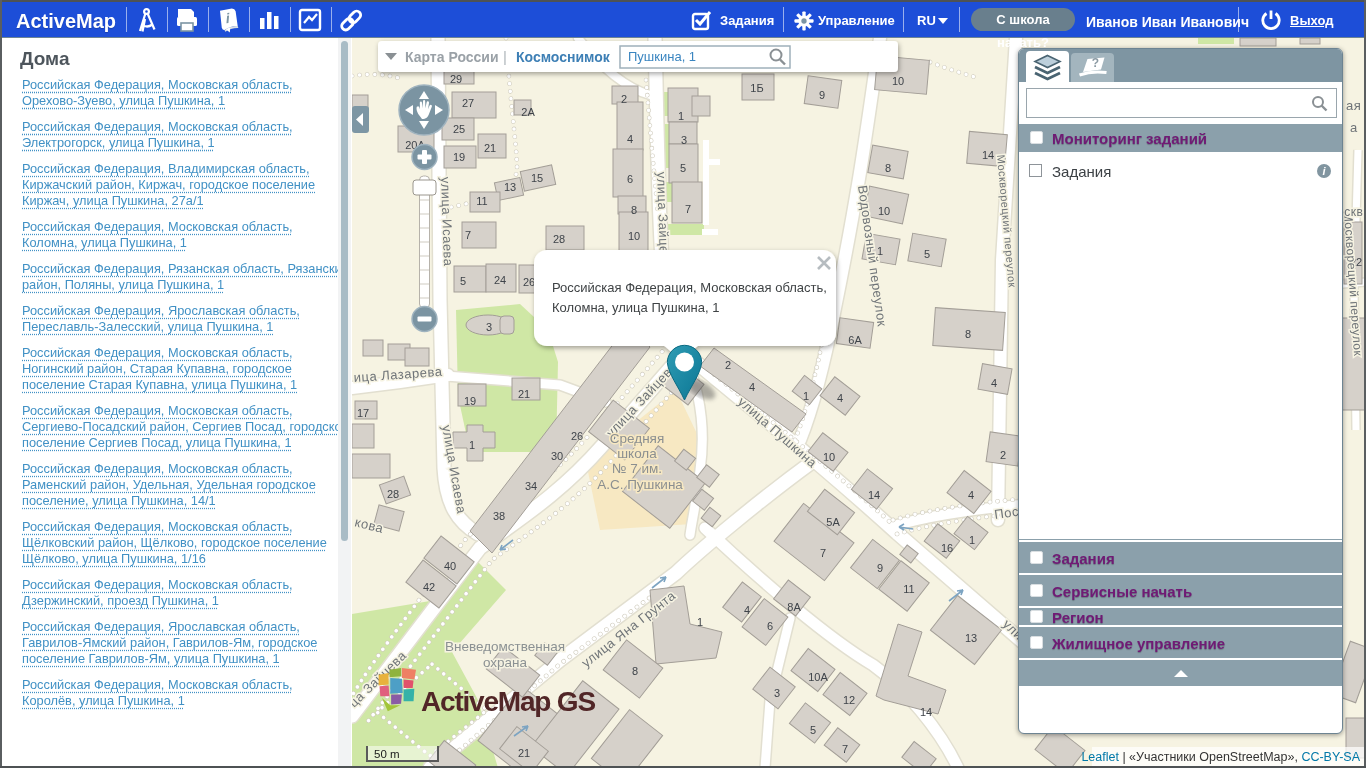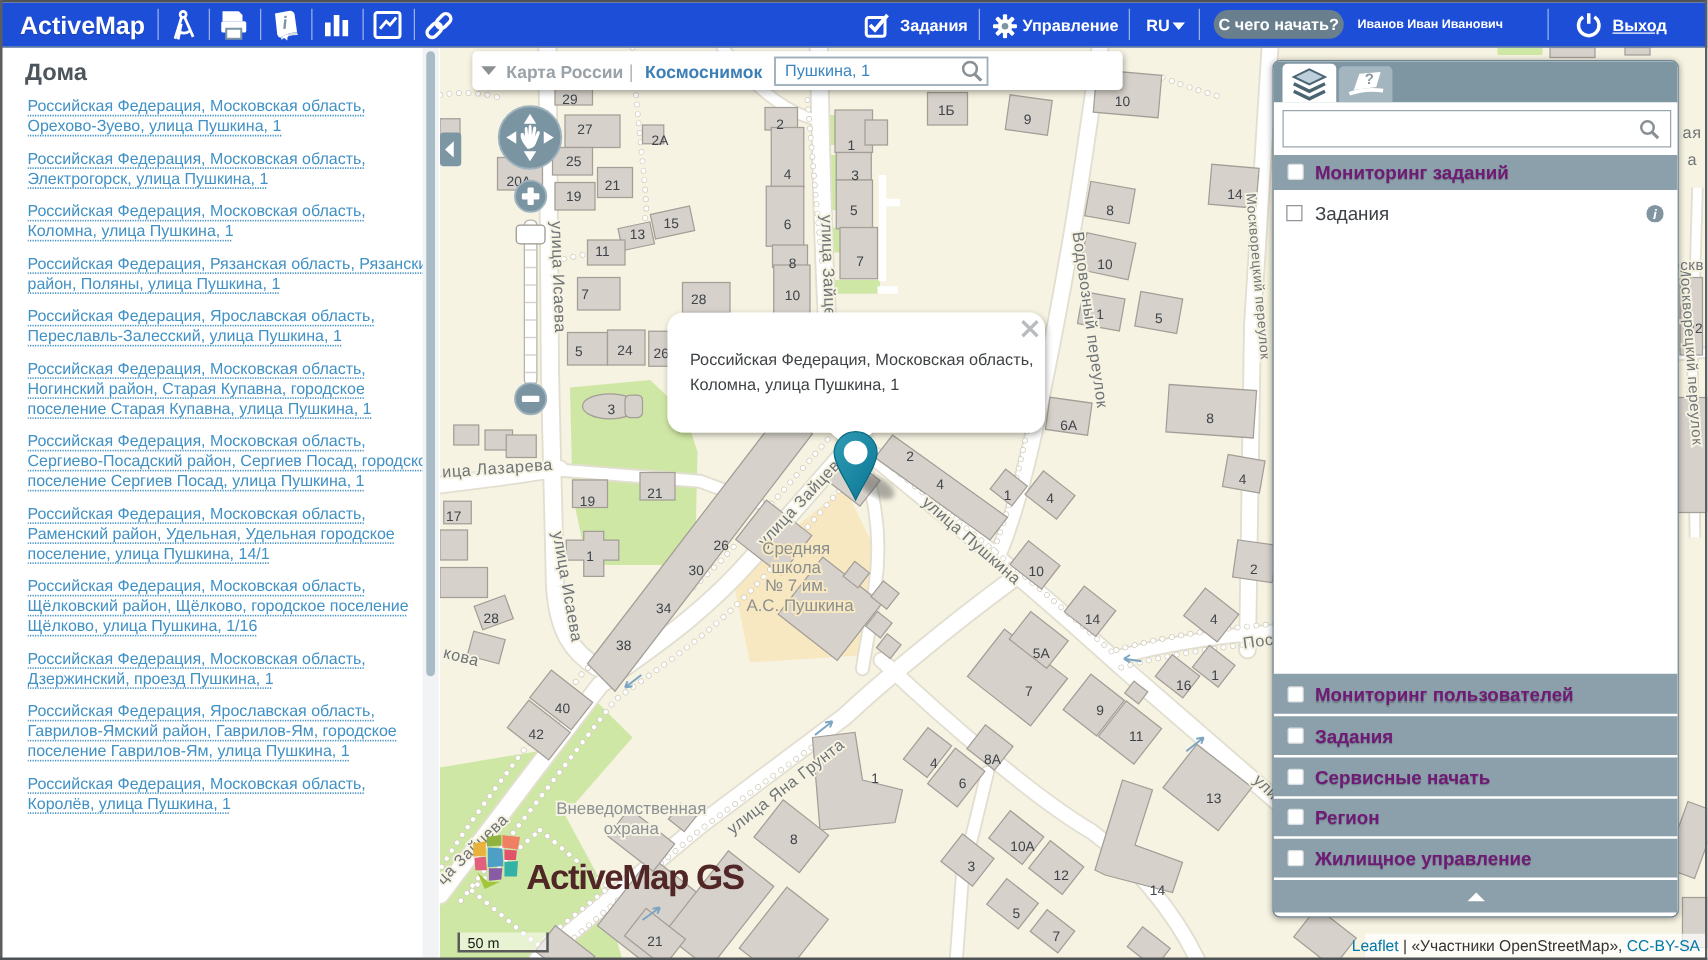--- a/index.html
+++ b/index.html
@@ -122,34 +122,35 @@
             <rect x="0.5" y="10" width="6" height="4" rx="1"></rect>
             <rect x="17.5" y="10" width="6" height="4" rx="1"></rect>
           </g>
         </g>
         <circle cx="12" cy="12" r="3.2" fill="#7c95a3"></circle>
       </g>
     </svg>
   <div class="lbl" style="left:818px">Управление</div>
   <div class="lbl" style="left:917px">RU</div>
   <div style="position:absolute;left:938px;top:16px;width:0;height:0;border-left:5px solid transparent;border-right:5px solid transparent;border-top:6px solid #fff"></div>
-  <div id="pill">С чего начать?</div>
-  <div class="lbl" style="left:1086px;font-size:10px;top:11.5px">Иванов Иван Иванович</div>
+  <div id="pill">С школа начать?</div>
+  <div class="lbl" style="left:1086px;font-size:14px;top:11.5px">Иванов Иван Иванович</div>
   <svg class="nico" style="left:1259px;top:6px;width:24px;height:24px" viewBox="0 0 24 24">
       <path d="M7.5 5.5 a8.2 8.2 0 1 0 9 0" fill="none" stroke="#fff" stroke-width="2.8"></path>
       <line x1="12" y1="2.5" x2="12" y2="11" stroke="#fff" stroke-width="2.8"></line>
     </svg>
   <div class="lbl" style="left:1290px" id="vyhod">Выход</div>
 </div>
 
 <div id="left">
   <h1>Дома</h1>
   <div id="list">
     <p><a>Российская Федерация, Московская область,<br>Орехово-Зуево, улица Пушкина, 1</a></p>
     <p><a>Российская Федерация, Московская область,<br>Электрогорск, улица Пушкина, 1</a></p>
+    <p><a>Российская Федерация, Владимирская область,<br>Киржачский район, Киржач, городское поселение<br>Киржач, улица Пушкина, 27а/1</a></p>
     <p><a>Российская Федерация, Московская область,<br>Коломна, улица Пушкина, 1</a></p>
     <p><a>Российская Федерация, Рязанская область, Рязанский<br>район, Поляны, улица Пушкина, 1</a></p>
     <p><a>Российская Федерация, Ярославская область,<br>Переславль-Залесский, улица Пушкина, 1</a></p>
     <p><a>Российская Федерация, Московская область,<br>Ногинский район, Старая Купавна, городское<br>поселение Старая Купавна, улица Пушкина, 1</a></p>
     <p><a>Российская Федерация, Московская область,<br>Сергиево-Посадский район, Сергиев Посад, городское<br>поселение Сергиев Посад, улица Пушкина, 1</a></p>
     <p><a>Российская Федерация, Московская область,<br>Раменский район, Удельная, Удельная городское<br>поселение, улица Пушкина, 14/1</a></p>
     <p><a>Российская Федерация, Московская область,<br>Щёлковский район, Щёлково, городское поселение<br>Щёлково, улица Пушкина, 1/16</a></p>
     <p><a>Российская Федерация, Московская область,<br>Дзержинский, проезд Пушкина, 1</a></p>
     <p><a>Российская Федерация, Ярославская область,<br>Гаврилов-Ямский район, Гаврилов-Ям, городское<br>поселение Гаврилов-Ям, улица Пушкина, 1</a></p>
     <p><a>Российская Федерация, Московская область,<br>Королёв, улица Пушкина, 1</a></p>
@@ -586,36 +587,32 @@
       <div class="t">Мониторинг заданий</div>
     </div>
   <div id="rcontent">
     <div class="cb2"></div>
       <div class="t2">Задания</div>
     <svg style="position:absolute;right:11px;top:12px" width="14" height="14" viewBox="0 0 14 14">
         <circle cx="7" cy="7" r="7" fill="#8195a0"></circle>
         <text x="7" y="11" font-size="11" font-weight="bold" font-style="italic" fill="#fff" text-anchor="middle">i</text>
       </svg>
   </div>
-  <div class="rbar rbar5">
-      <div class="cb"></div>
-      <div class="t">Мониторинг пользователей</div>
-    </div>
   <div class="rsep"></div>
   <div class="rbar rbar5">
       <div class="cb"></div>
       <div class="t">Задания</div>
     </div>
   <div class="rsep"></div>
   <div class="rbar rbar5">
       <div class="cb"></div>
       <div class="t">Сервисные начать</div>
     </div>
   <div class="rsep"></div>
-  <div class="rbar rbar5" style="height:30px">
+  <div class="rbar rbar5" style="height:17px">
       <div class="cb"></div>
       <div class="t">Регион</div>
     </div>
   <div class="rsep"></div>
   <div class="rbar rbar5" style="height:31px">
       <div class="cb"></div>
       <div class="t">Жилищное управление</div>
     </div>
   <div class="rsep"></div>
   <div id="rfoot">

